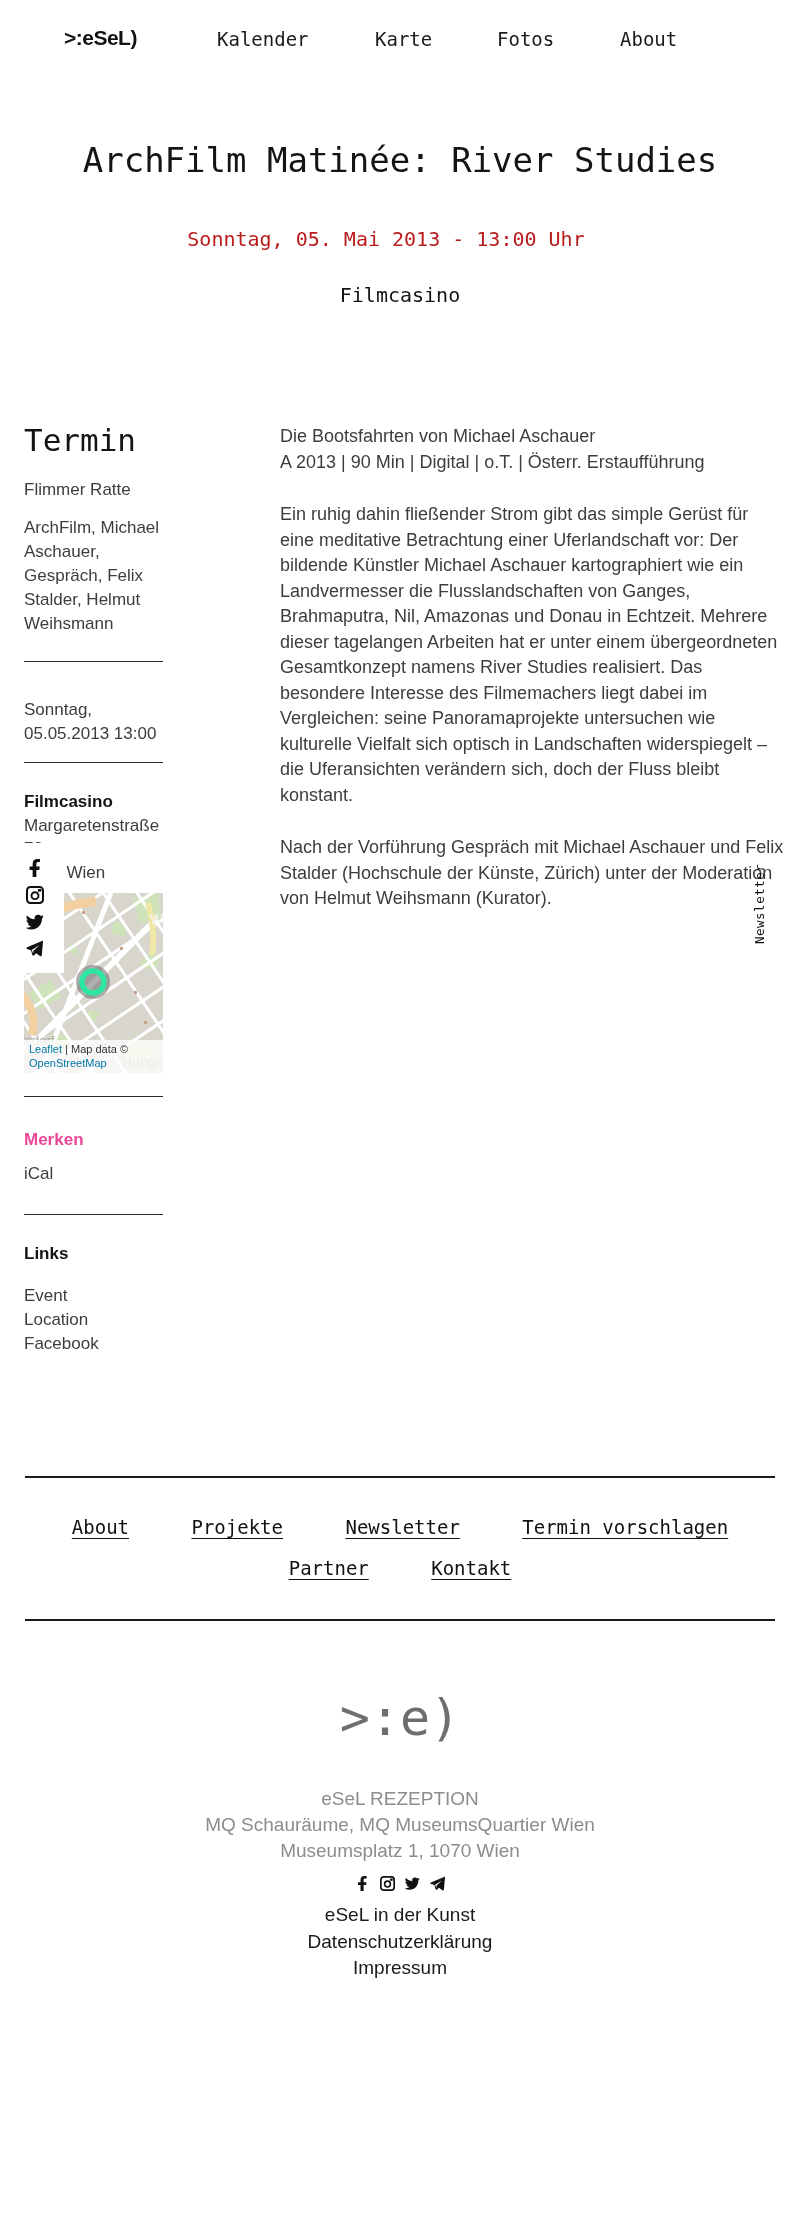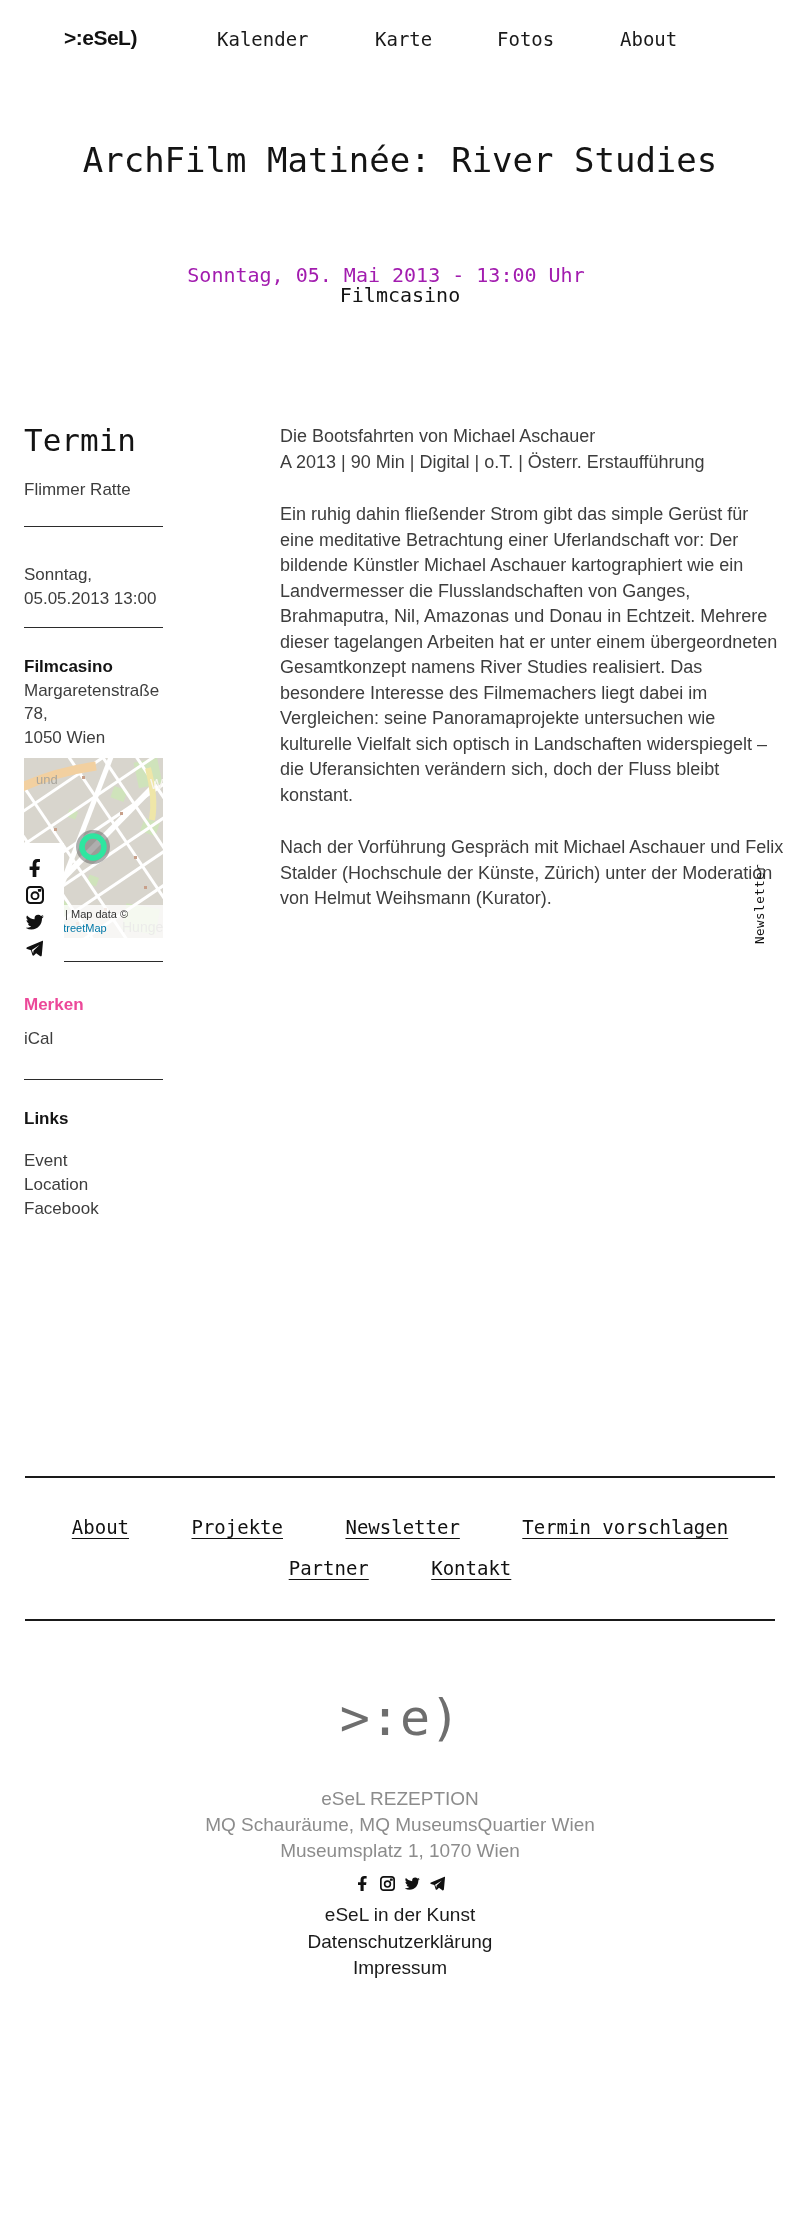--- a/index.html
+++ b/index.html
@@ -11,21 +11,21 @@
   .topnav{position:absolute;top:0;left:0;width:800px;height:60px;}
   .brand{position:absolute;left:64px;top:26px;font-weight:bold;font-size:21px;color:#111;
          font-family:"Liberation Sans",sans-serif;letter-spacing:-0.5px;}
   .navitem{position:absolute;top:28px;font-size:19px;color:#1a1a1a;cursor:pointer;}
   .nav-0{left:217px}.nav-1{left:375px}.nav-2{left:497px}.nav-3{left:620px}
 
   
   .page-title{position:absolute;top:140px;left:0;width:800px;text-align:center;
               font-size:34px;font-weight:500;color:#141414;}
   .page-datetime{position:absolute;top:227px;left:0;width:772px;text-align:center;
-                 font-size:20px;color:#a21caf;margin-top:36px;}
+                 font-size:20px;color:#b91c1c;}
   .page-venue{position:absolute;top:283px;left:0;width:800px;text-align:center;
               font-size:20px;color:#141414;}
 
   
   .sidebar{position:absolute;left:24px;top:424px;width:139px;font-size:17px;line-height:23px;}
   .sb-heading{font-size:31px;line-height:32px;color:#141414;margin:0 0 22px 0;font-weight:500;}
   .sb-cat{margin:0 0 15px 0;cursor:pointer;}
   .sb-tags{margin:0;line-height:24px;}
   .sb-hr{border:none;border-top:1px solid #2b2b2b;margin:0;}
   .hr1{margin-top:25px;} .hr2{margin-top:16px;} .hr3{margin-top:23px;} .hr4{margin-top:29px;}
@@ -108,20 +108,21 @@
     <span class="navitem mono nav-3">About</span>
   </div>
 
   <h1 class="page-title mono" style="margin:0">ArchFilm Matinée: River Studies</h1>
   <div class="page-datetime mono">Sonntag, 05. Mai 2013 - 13:00 Uhr</div>
   <div class="page-venue mono">Filmcasino</div>
 
   <div class="sidebar">
     <h2 class="sb-heading mono">Termin</h2>
     <div class="sb-cat">Flimmer Ratte</div>
+    <div class="sb-tags">ArchFilm, Michael Aschauer, Gespräch, Felix Stalder, Helmut Weihsmann</div>
     <hr class="sb-hr hr1">
     <div class="sb-dates">
       <div>Sonntag,</div>
       <div>05.05.2013 13:00</div>
     </div>
     <hr class="sb-hr hr2">
     <div class="sb-venue">
       <div class="sb-venue-name">Filmcasino</div>
       <div>Margaretenstraße 78,</div>
       <div>1050 Wien</div>

